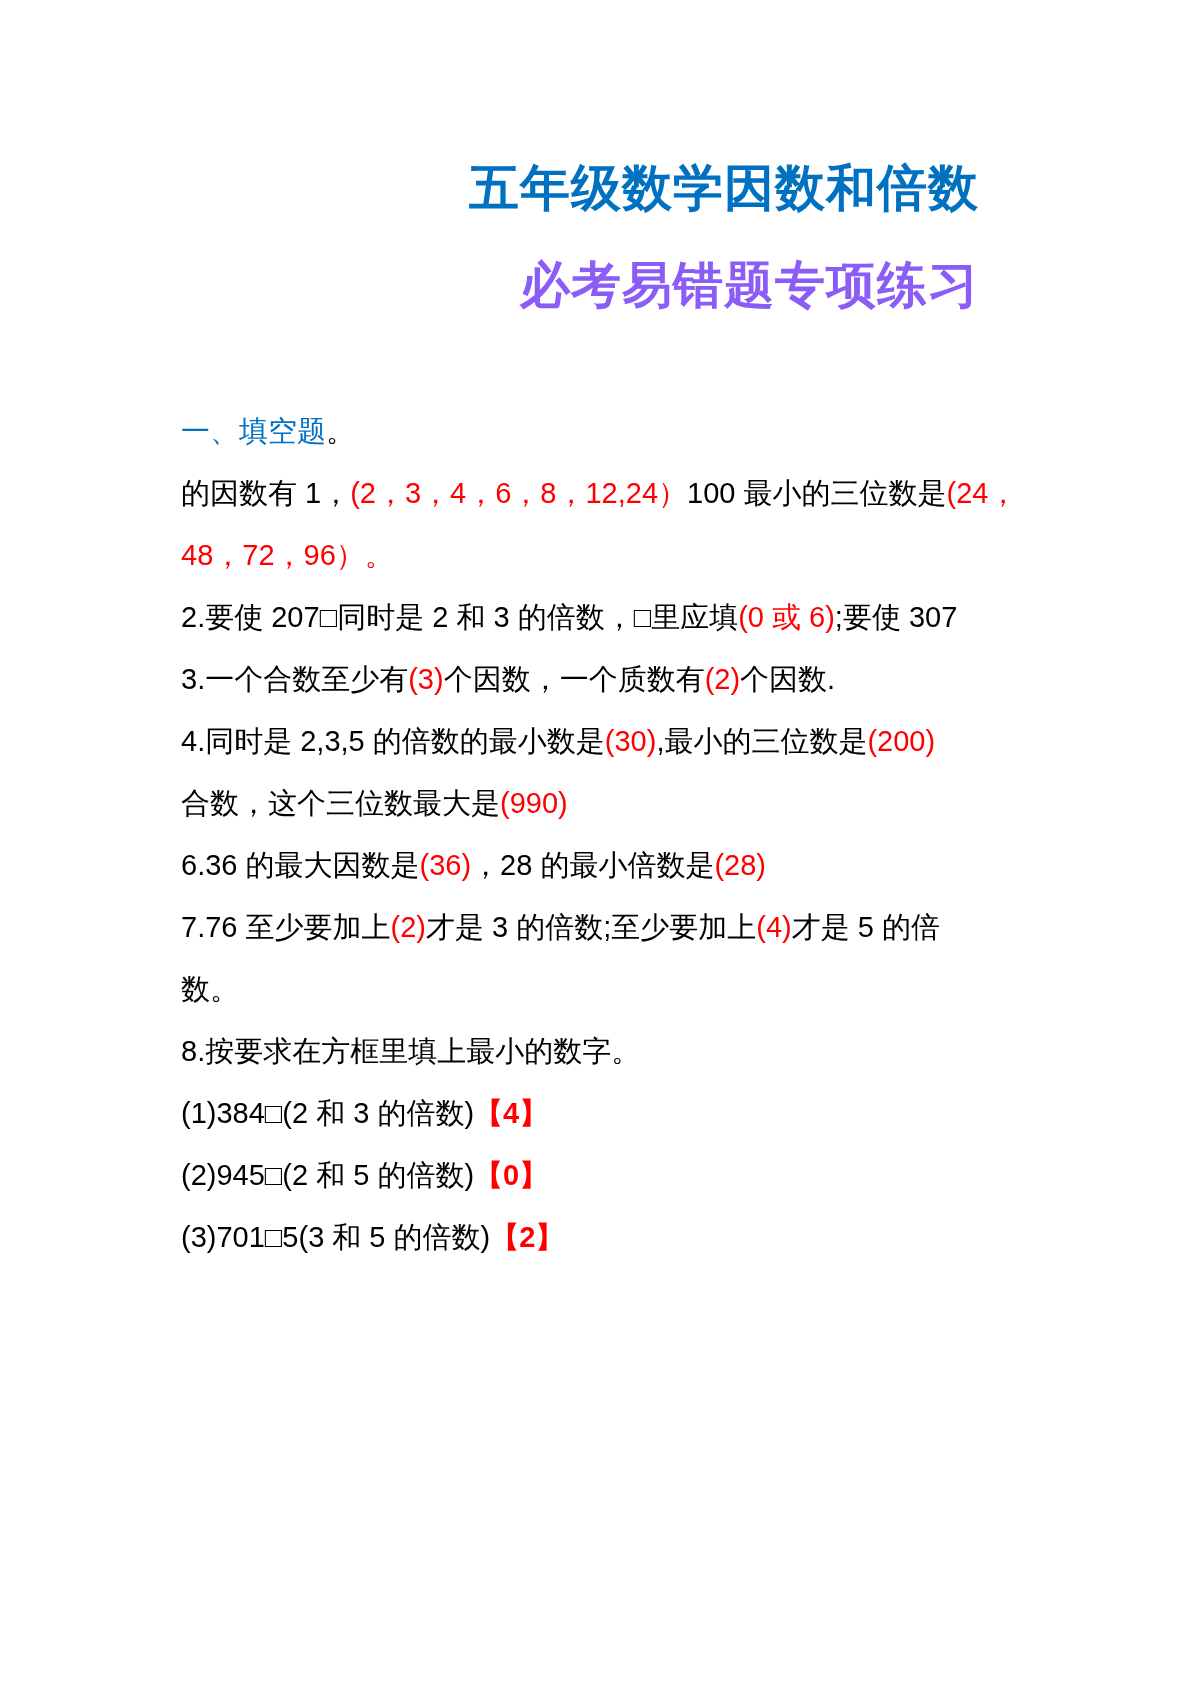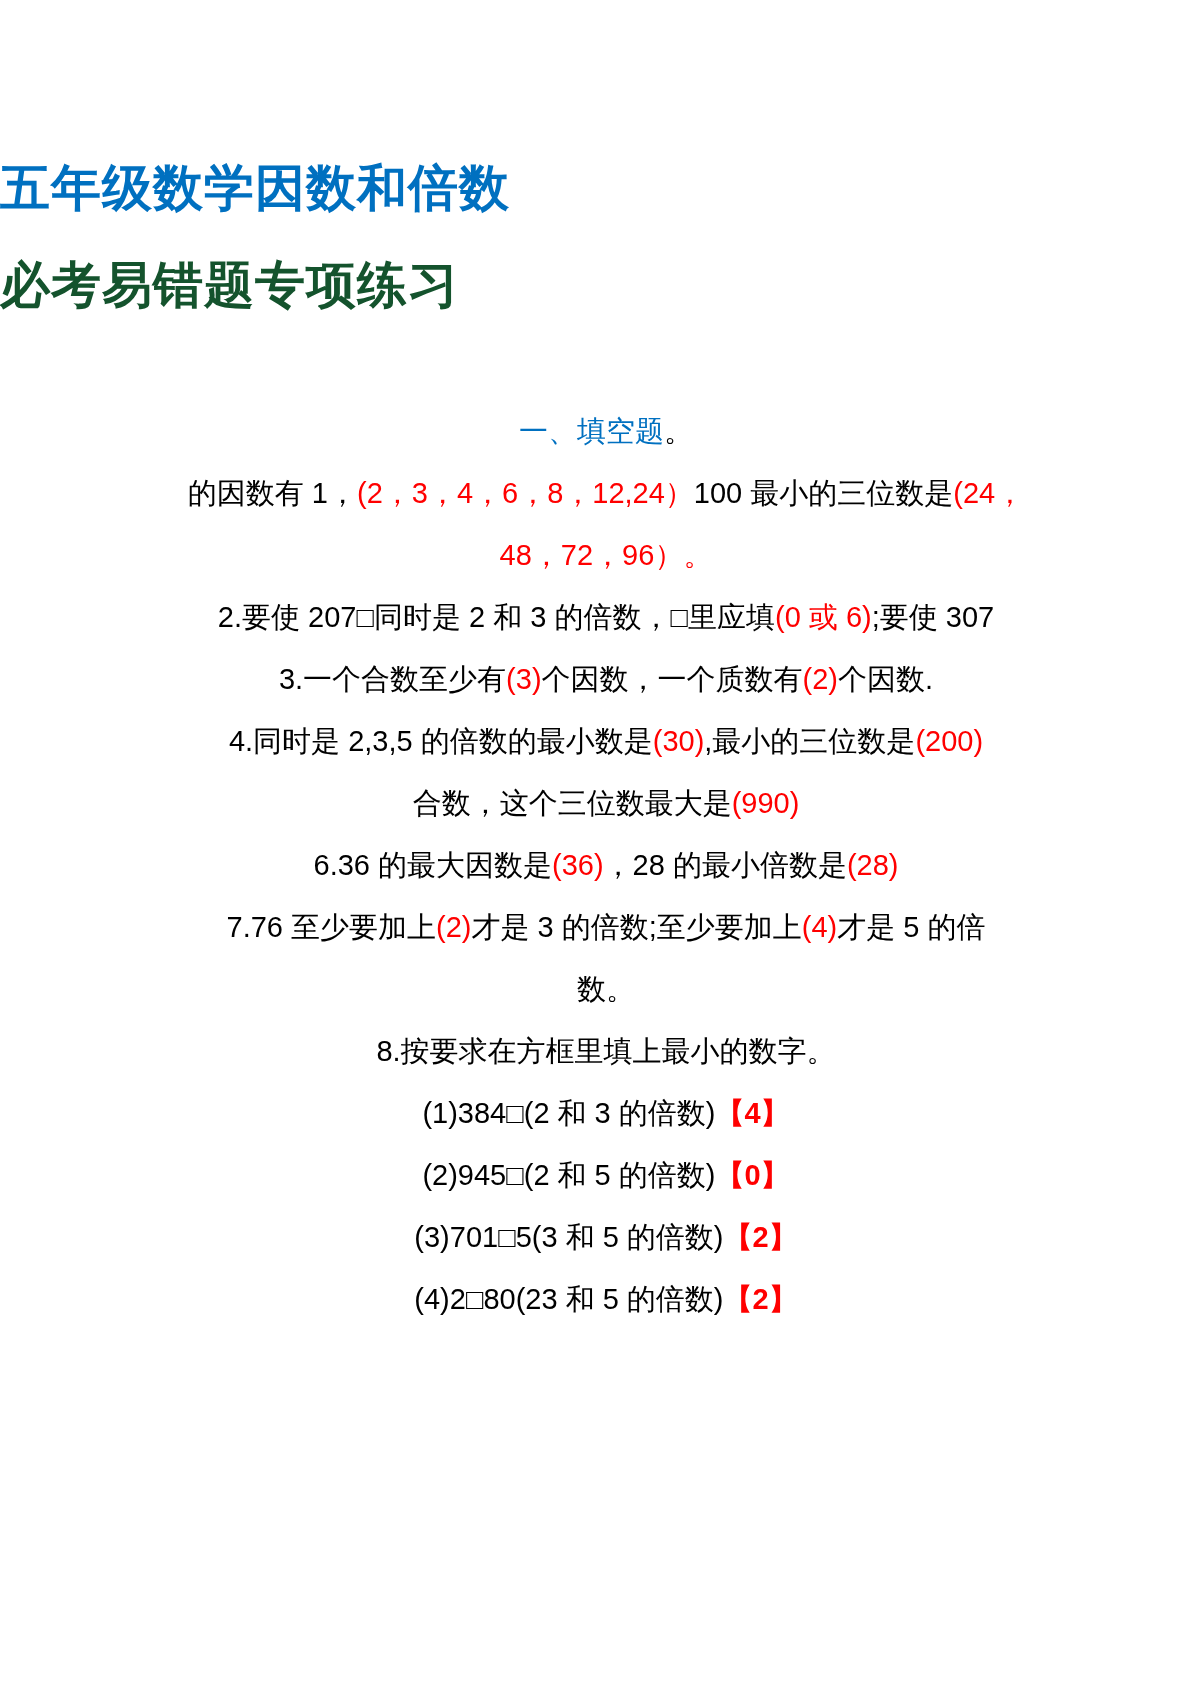--- a/index.html
+++ b/index.html
@@ -18,37 +18,36 @@
     .page {
       position: absolute;
       left: 0; top: 0;
       width: 1191px;
       height: 1684px;
     }
     .title {
       position: absolute;
       left: 0;
       width: 979px;
-      text-align: left;
+      text-align: right;
       font-family: "DejaVu Serif", "Liberation Serif", serif;
       font-weight: bold;
       font-size: 50px;
       letter-spacing: 1px;
       line-height: 1;
     }
     .title-main { top: 163px; color: #0070c0; }
-    .title-sub { top: 260px; color: #14532d; }
+    .title-sub { top: 260px; color: #8b5cf6; }
 
     .content {
       position: absolute;
       left: 181px;
       top: 400px;
       width: 850px;
       font-size: 29px;
-      text-align: center;
     }
     .line {
       height: 62px;
       line-height: 62px;
       white-space: nowrap;
     }
     .section-heading {
       color: #0070c0;
       font-weight: normal;
     }
@@ -109,18 +108,15 @@
     </div>
     <div class="line">
       <span>(1)384□(2  和 3 的倍数)</span><span class="ans-bold">【4】</span>
     </div>
     <div class="line">
       <span>(2)945□(2 和 5 的倍数)</span><span class="ans-bold">【0】</span>
     </div>
     <div class="line">
       <span>(3)701□5(3  和 5 的倍数)</span><span class="ans-bold">【2】</span>
     </div>
-    <div class="line">
-      <span>(4)2□80(23 和 5 的倍数)</span><span class="ans-bold">【2】</span>
-    </div>
 
   </div>
 </div>
 
 </body></html>

